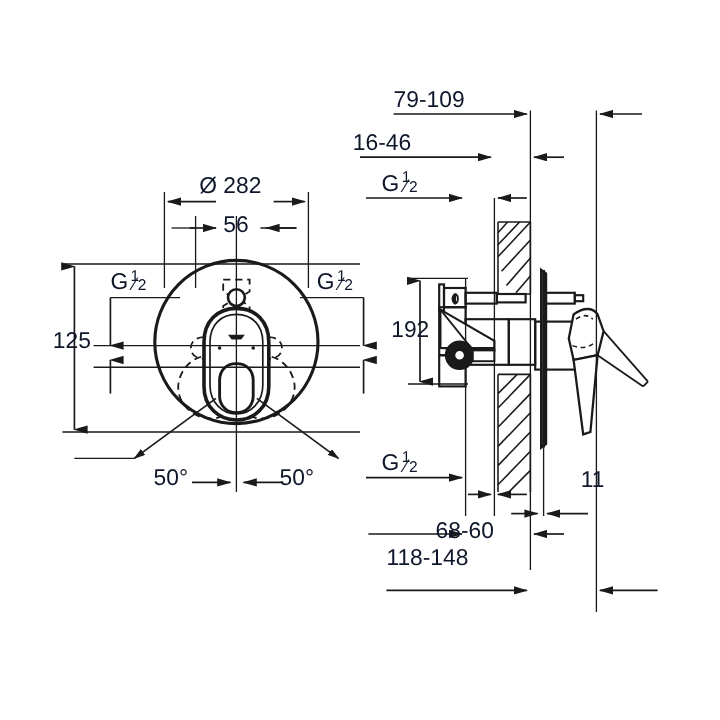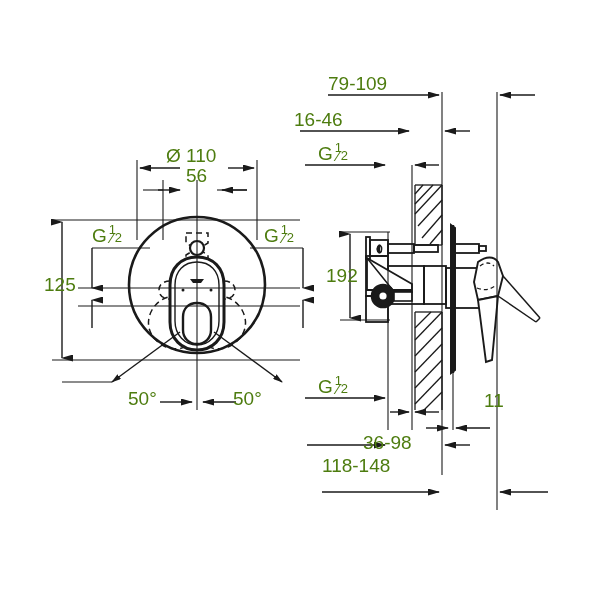--- a/index.html
+++ b/index.html
@@ -8,21 +8,21 @@
     font-family:"Liberation Sans", sans-serif;
     color:#1a1a1a;
     overflow:hidden;
   }
   #sheet{position:relative;width:600px;height:600px;background:#ffffff;}
   #sheet svg{position:absolute;left:0;top:0;}
   .lbl{
     position:absolute;
     font-family:"Liberation Sans", sans-serif;
     font-size:19px;
-    color:#4d7c0f;
+    color:#0f172a;
     white-space:nowrap;
     line-height:1;
     letter-spacing:0px;
   }
   .frac{display:inline-block;position:relative;width:18px;height:19px;vertical-align:top;}
   .frac .n{position:absolute;left:2px;top:-3px;font-size:13px;}
   .frac .s{position:absolute;left:4px;top:4px;font-size:15px;}
   .frac .d{position:absolute;left:8px;top:5px;font-size:13px;}
   .gwrap{display:inline-block;}
 </style>
@@ -217,24 +217,24 @@
       <line x1="322" y1="492" x2="439" y2="492" stroke-width="1.4" marker-end="url(#ah)"></line>
 
       <line x1="490" y1="428" x2="456" y2="428" stroke-width="1.4" marker-end="url(#ah)"></line>
       <line x1="426" y1="428" x2="448" y2="428" stroke-width="1.4" marker-end="url(#ah)"></line>
 
       <line x1="548" y1="492" x2="500" y2="492" stroke-width="1.4" marker-end="url(#ah)"></line>
     </g>
   </svg>
 
   <div class="lbl" style="left:166px;top:146px;">
-    <span>Ø 110</span>
-  </div>
-
-  <div class="lbl" style="left:186px;top:166px;">
+    <span>Ø 282</span>
+  </div>
+
+  <div class="lbl" style="left:186px;top:178px;">
     <span>56</span>
   </div>
 
   <div class="lbl" style="left:44px;top:275px;">
     <span>125</span>
   </div>
 
   <div class="lbl" style="left:92px;top:226px;">
     <span class="gwrap">G</span><span class="frac"><span class="n">1</span><span class="s">⁄</span><span class="d">2</span></span>
   </div>
@@ -269,20 +269,20 @@
 
   <div class="lbl" style="left:318px;top:377px;">
     <span class="gwrap">G</span><span class="frac"><span class="n">1</span><span class="s">⁄</span><span class="d">2</span></span>
   </div>
 
   <div class="lbl" style="left:484px;top:391px;">
     <span>11</span>
   </div>
 
   <div class="lbl" style="left:363px;top:433px;">
-    <span>36-98</span>
+    <span>68-60</span>
   </div>
 
   <div class="lbl" style="left:322px;top:456px;">
     <span>118-148</span>
   </div>
 
 </div>
 
 </body></html>

